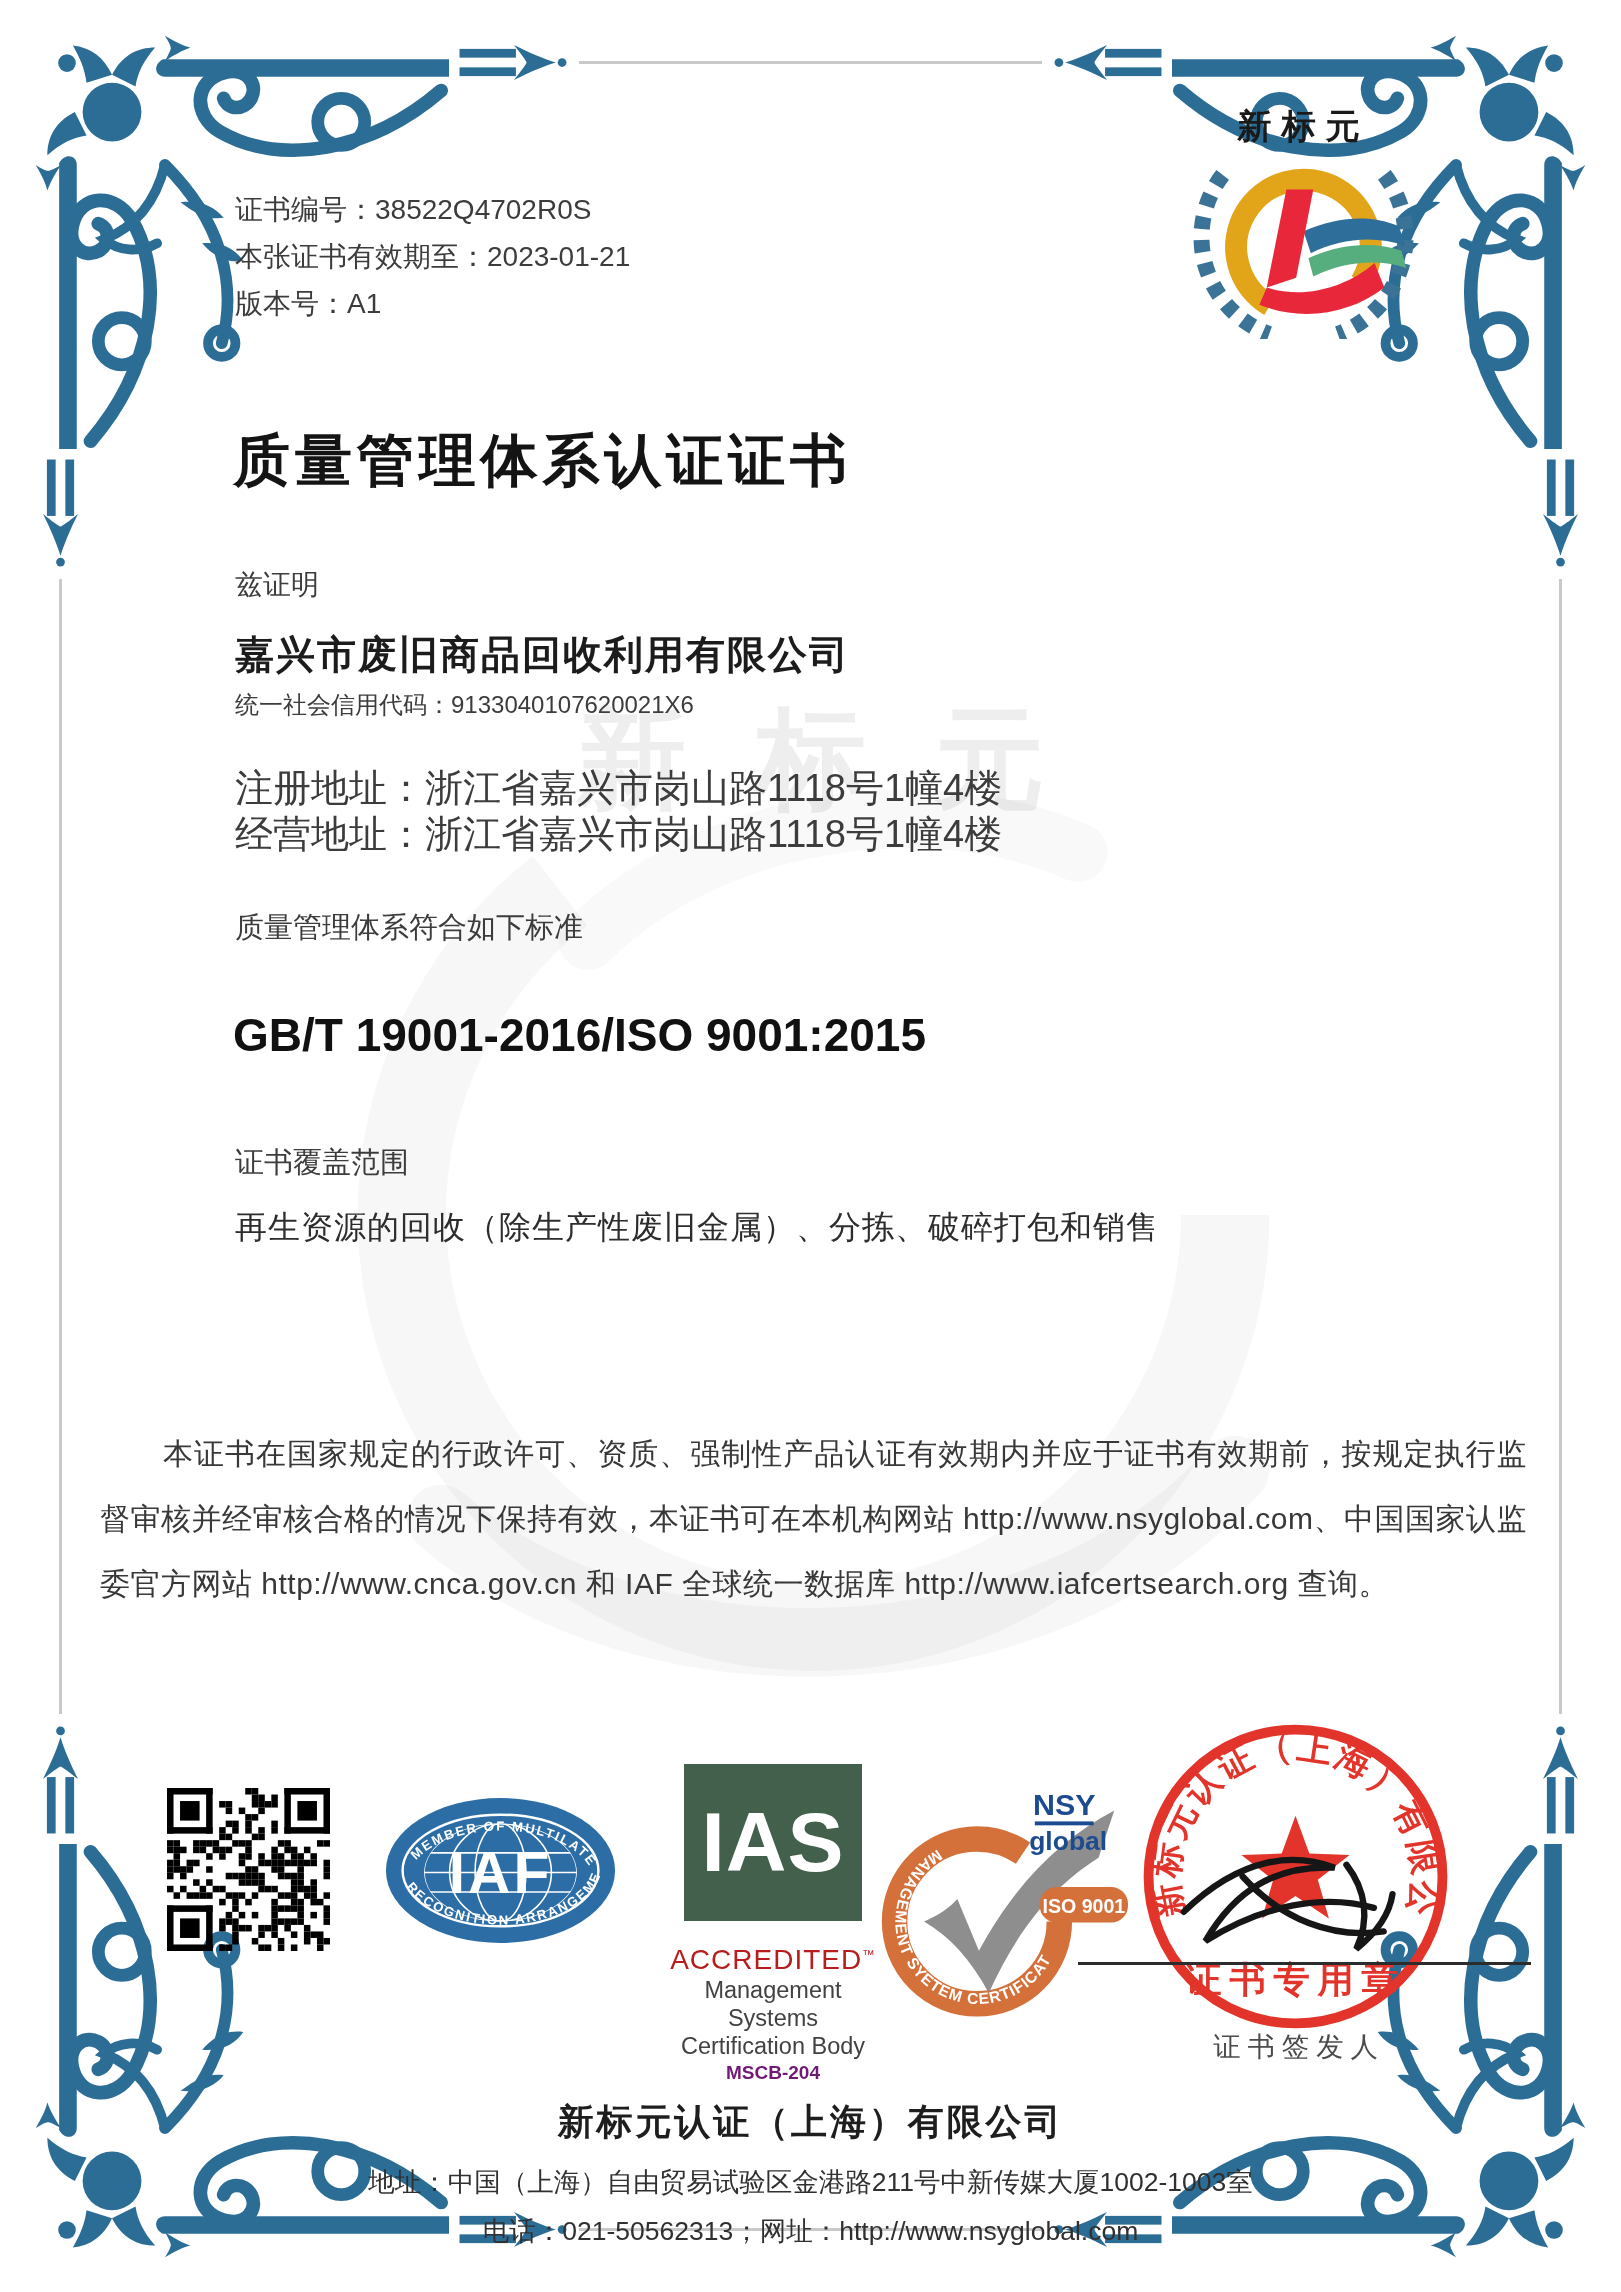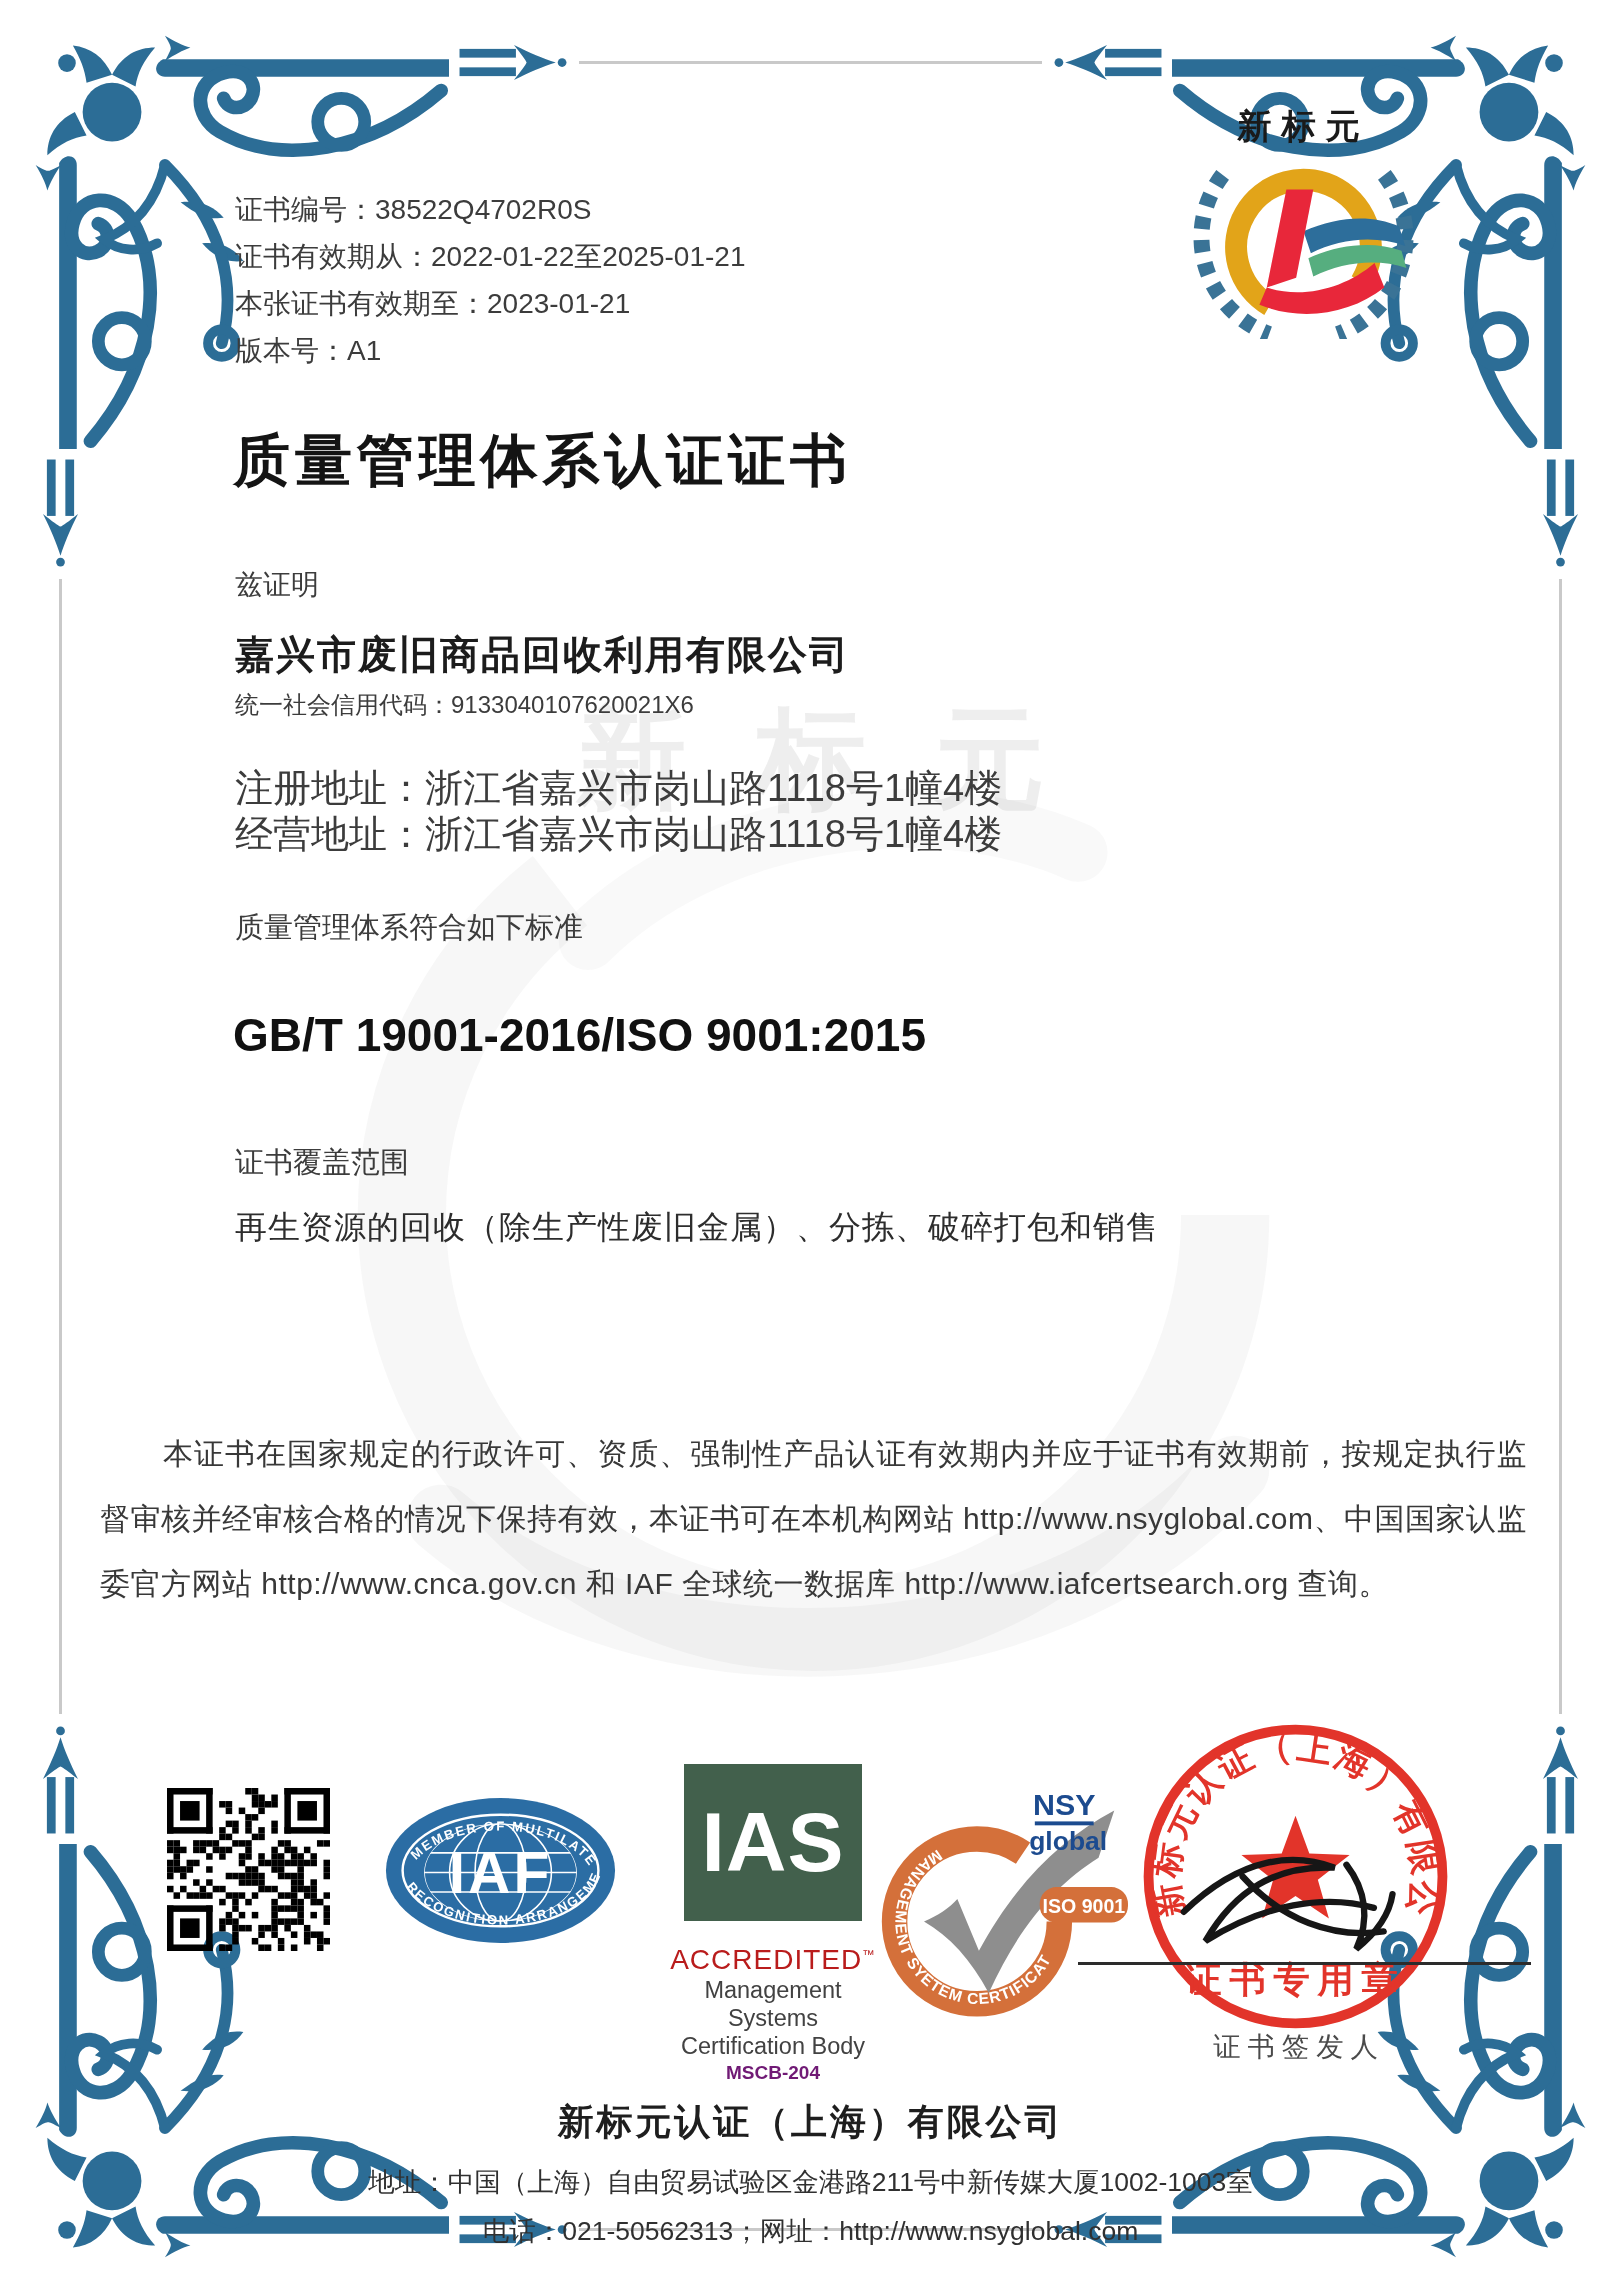--- a/index.html
+++ b/index.html
@@ -158,21 +158,20 @@
 
   <svg class="abs" style="left:294px;top:529px;" width="1039" height="1235" viewBox="0 0 1060 1260">
     <circle cx="530" cy="700" r="420" fill="none" stroke="rgba(100,100,100,0.05)" stroke-width="90" stroke-dasharray="1700 940"></circle>
     <path d="M150,1010 C360,1190 760,1180 960,960" fill="none" stroke="rgba(100,100,100,0.05)" stroke-width="70" stroke-linecap="round"></path>
     <path d="M300,420 C420,300 640,260 800,330" fill="none" stroke="rgba(100,100,100,0.04)" stroke-width="60" stroke-linecap="round"></path>
   </svg>
   <div class="abs wm-text">新标元</div>
 
   <div class="abs meta">
     <div>证书编号：38522Q4702R0S</div>
-    <div>证书有效期从：2022-01-22至2025-01-21</div>
     <div>本张证书有效期至：2023-01-21</div>
     <div>版本号：A1</div>
   </div>
 
   <svg class="abs" style="left:1181px;top:94px;" width="245" height="245" viewBox="0 0 200 200">
     <text x="100" y="36" text-anchor="middle" font-size="28" font-weight="bold" letter-spacing="8" fill="#1a1a1a" font-family="'DejaVu Serif',serif">新标元</text>
     <path d="M34,66 A84,84 0 0 0 72,196" fill="none" stroke="#3A7396" stroke-width="13" stroke-dasharray="10 9"></path>
     <path d="M166,66 A84,84 0 0 1 128,196" fill="none" stroke="#3A7396" stroke-width="13" stroke-dasharray="10 9"></path>
     <circle cx="100" cy="125" r="55" fill="none" stroke="#E2A419" stroke-width="18" stroke-dasharray="260 86" transform="rotate(120 100 125)"></circle>
     <path d="M100,112 C128,100 155,98 178,108 L183,124 C158,115 130,118 106,130 Z" fill="#2D6E9B"></path>

